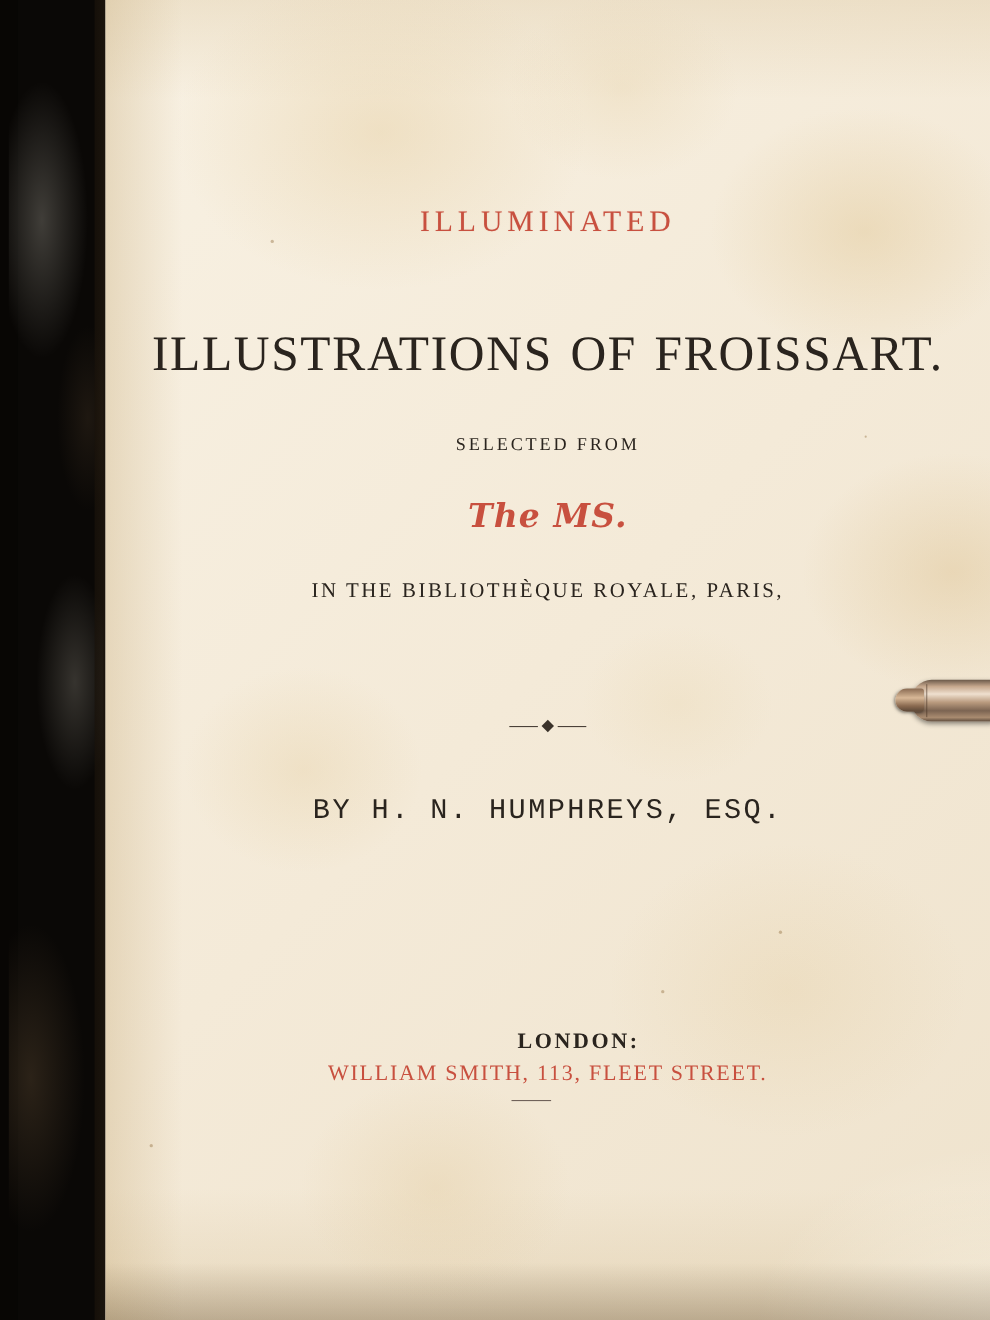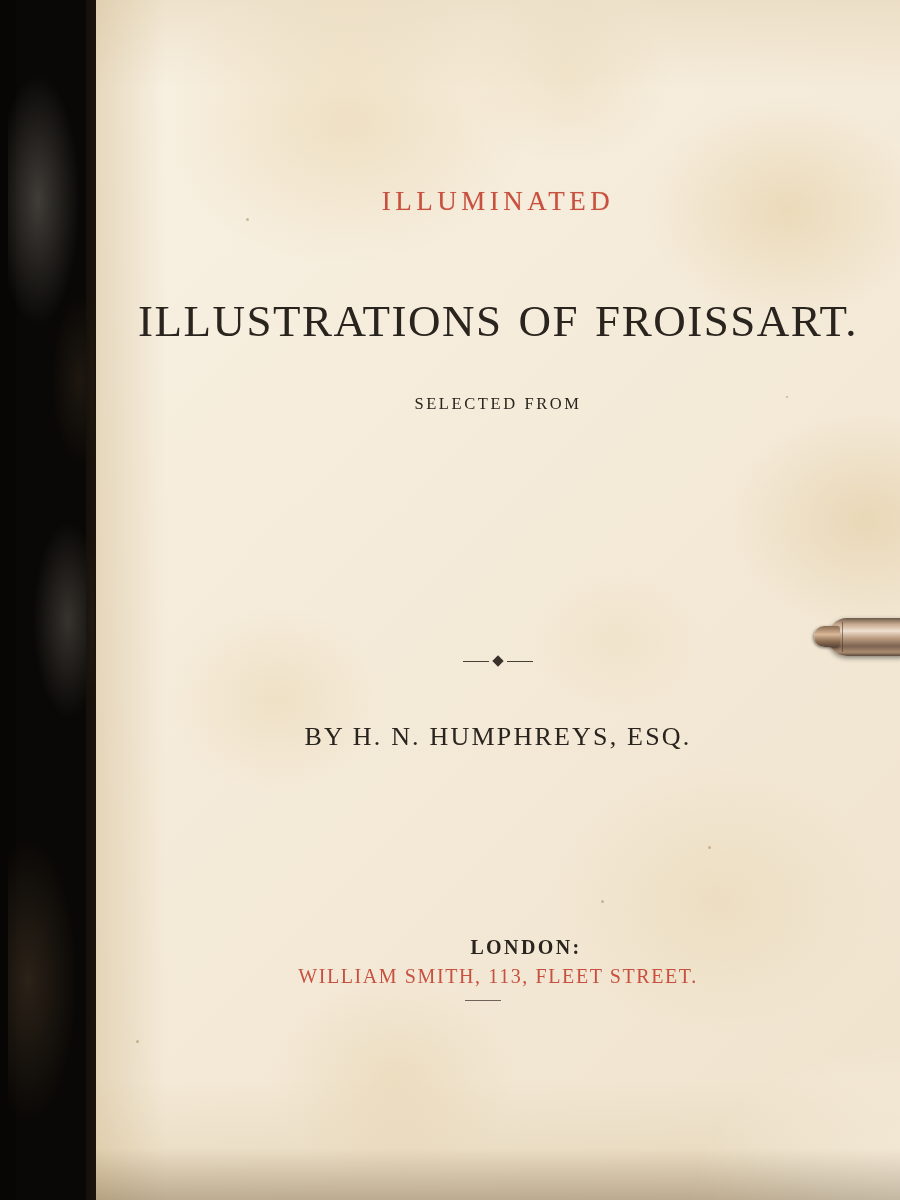--- a/index.html
+++ b/index.html
@@ -164,20 +164,21 @@
     position: absolute;
     left: 31px; top: 1px;
     width: 8px; height: 8px;
     background: #3a322a;
     transform: rotate(45deg);
   }
   .l-author {
     top: 722px;
     font-size: 26px;
     letter-spacing: 2.2px;
+    font-family: Liberation Mono, monospace;
   }
   .l-london {
     top: 936px;
     font-size: 20px;
     letter-spacing: 2.4px;
     font-weight: 700;
     padding-left: 28px;
   }
   .l-publisher {
     top: 965px;
@@ -270,21 +271,23 @@
   </div>
 
   <div class="textblock">
 
     <div class="ln l-title blk"><span>ILLUSTRATIONS</span><span class="sp"></span><span>OF</span><span class="sp"></span><span>FROISSART.</span></div>
 
     <div class="ln l-illuminated red">ILLUMINATED</div>
 
     <div class="ln l-selected blk">SELECTED FROM</div>
 
-
+    <div class="ln l-thems red">The MS.</div>
+
+    <div class="ln l-biblio blk">IN THE BIBLIOTHÈQUE ROYALE, PARIS,</div>
 
 
     <div class="rule">
       <span class="rule-inner">
         <span class="rule-dia"></span>
       </span>
     </div>
 
     <div class="ln l-author blk">BY H. N. HUMPHREYS, ESQ.</div>
 

